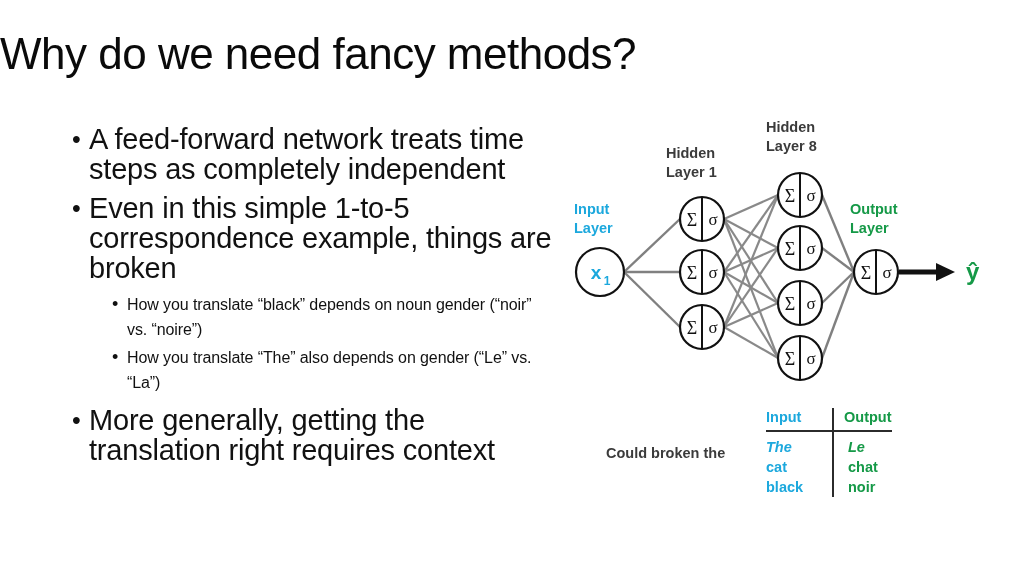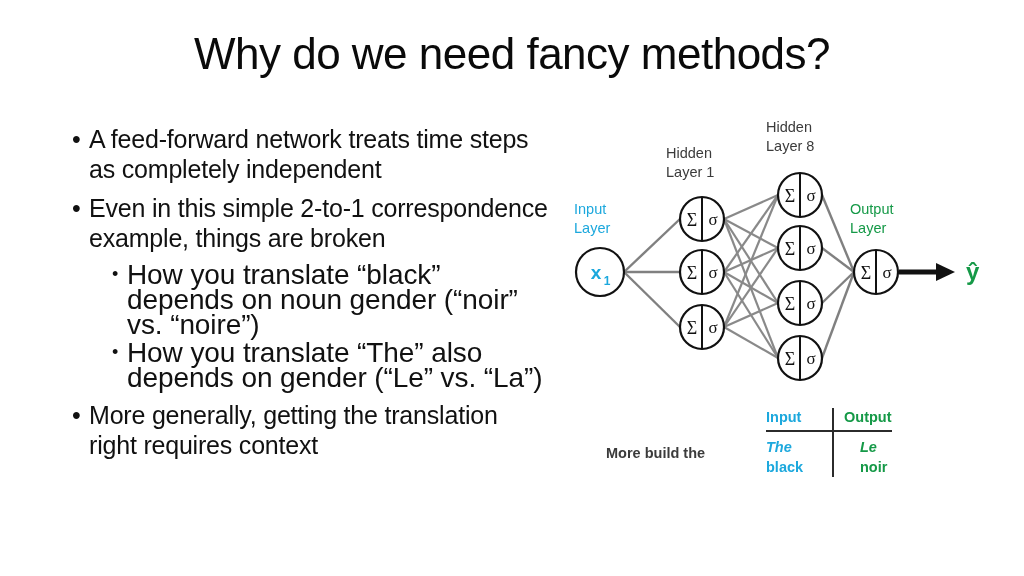--- a/index.html
+++ b/index.html
@@ -16,21 +16,20 @@
     font-family: "Liberation Sans", sans-serif;
     color: #101010;
   }
 
   
   #slide-title {
     position: absolute;
     left: 0;
     top: 30px;
     width: 1024px;
-    text-align: center;
     font-size: 44px;
     font-weight: 400;
     letter-spacing: -0.5px;
     color: #0a0a0a;
     line-height: 1.1;
     white-space: nowrap;
   }
 
   
   #bullets {
@@ -45,61 +44,61 @@
     margin-bottom: 9px;
   }
   .bullet .dot {
     flex: 0 0 auto;
     width: 17px;
     font-size: 25px;
     line-height: 30px;
     color: #111;
   }
   .bullet .btext {
-    font-size: 25px;
+    font-size: 29px;
     line-height: 30px;
     letter-spacing: -0.2px;
     color: #111;
   }
   .sublist {
     margin: 2px 0 10px 40px;
   }
   .sub-bullet {
     display: flex;
     align-items: flex-start;
     margin-bottom: 3px;
   }
   .sub-bullet .dot {
     flex: 0 0 auto;
     width: 15px;
     font-size: 18px;
     line-height: 25px;
     color: #111;
   }
   .sub-bullet .btext {
-    font-size: 28px;
+    font-size: 16px;
     line-height: 25px;
     letter-spacing: -0.1px;
     color: #111;
   }
 
   
   #diagram {
     position: absolute;
     left: 548px;
     top: 108px;
     width: 468px;
     height: 290px;
   }
   #diagram svg { display: block; }
 
   .lbl {
     position: absolute;
     font-size: 14.5px;
-    font-weight: normal;
+    font-weight: bold;
     line-height: 19px;
     letter-spacing: 0px;
     white-space: nowrap;
   }
   .lbl.dark  { color: #3b3b3b; }
   .lbl.blue  { color: #1CA8DD; }
   .lbl.green { color: #159947; }
 
   #lbl-input        { left: 26px;  top: 92px;  }
   #lbl-hidden1      { left: 118px; top: 36px;  }
@@ -143,40 +142,40 @@
     border-bottom: 2px solid #2b2b2b;
   }
   #mini-table th.c-in, #mini-table td.c-in  { color: #1CA8DD; width: 56px; }
   #mini-table th.c-out, #mini-table td.c-out{ color: #159947; }
   #mini-table th.c-out, #mini-table td.c-out{ padding-left: 10px; border-left: 2px solid #2b2b2b; }
   #mini-table th.c-in { padding-right: 10px; }
   #mini-table td {
     padding: 1px 0 1px 0;
     vertical-align: top;
   }
-  #mini-table td.c-out { padding-left: 26px; margin-top: 40px; }
+  #mini-table td.c-out { padding-left: 14px; margin-top: 40px; }
   #mini-table tr.first-row td { padding-top: 6px; font-style: italic; }
 </style>
 </head>
 <body>
 
 <div id="slide">
 
   <div id="slide-title">Why do we need fancy methods?</div>
 
   <div id="bullets">
 
     <div class="bullet">
       <span class="dot">•</span>
       <span class="btext">A feed-forward network treats time steps as completely independent</span>
     </div>
 
     <div class="bullet">
       <span class="dot">•</span>
-      <span class="btext">Even in this simple 2-to-1 correspondence example, things are broken</span>
+      <span class="btext">Even in this simple 1-to-5 correspondence example, things are broken</span>
     </div>
 
     <div class="sublist">
       <div class="sub-bullet">
         <span class="dot">•</span>
         <span class="btext">How you translate “black” depends on noun gender (“noir” vs. “noire”)</span>
       </div>
       <div class="sub-bullet">
         <span class="dot">•</span>
         <span class="btext">How you translate “The” also depends on gender (“Le” vs. “La”)</span>
@@ -311,37 +310,41 @@
     <div class="lbl green" id="lbl-output">
       <div>Output</div>
       <div>Layer</div>
     </div>
 
   </div>
 
   <div id="trainblock">
 
     <div id="could-build">
-      <div>More build the</div>
+      <div>Could broken the</div>
     </div>
 
     <div id="mini-table">
       <table>
         <thead>
           <tr>
             <th class="c-in">Input</th>
             <th class="c-out">Output</th>
           </tr>
         </thead>
         <tbody>
           <tr class="first-row">
             <td class="c-in">The</td>
             <td class="c-out">Le</td>
           </tr>
           <tr>
+            <td class="c-in">cat</td>
+            <td class="c-out">chat</td>
+          </tr>
+          <tr>
             <td class="c-in">black</td>
             <td class="c-out">noir</td>
           </tr>
         </tbody>
       </table>
     </div>
 
   </div>
 
 </div>

